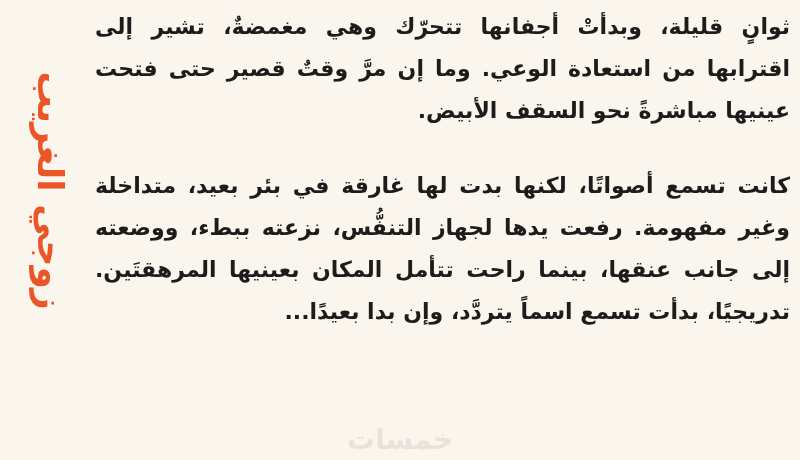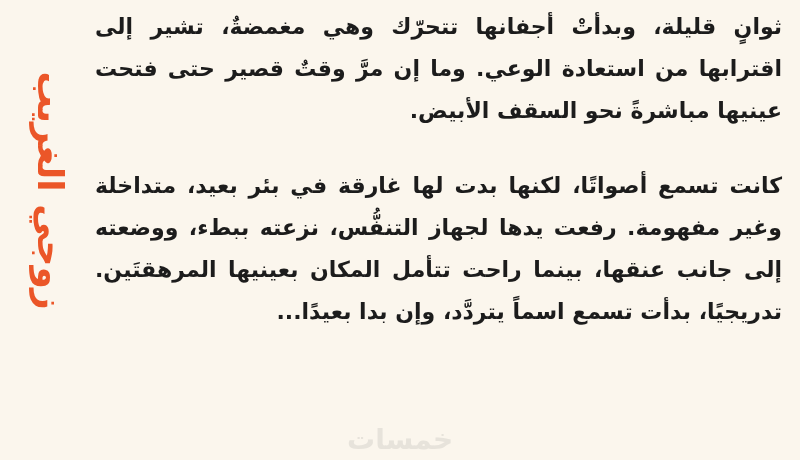--- a/index.html
+++ b/index.html
@@ -37,21 +37,21 @@
   .content {
     position: absolute;
     top: 6px;
     right: 10px;
     left: 95px;
     direction: rtl;
     text-align: justify;
     text-justify: inter-word;
   }
   .content p {
-    margin: 0 8px 33px 0;
+    margin: 0 0 33px 0;
     font-size: 22px;
     font-weight: bold;
     line-height: 42px;
     color: #1c1c1c;
   }
   
   .watermark {
     position: absolute;
     bottom: 4px;
     left: 347px;

